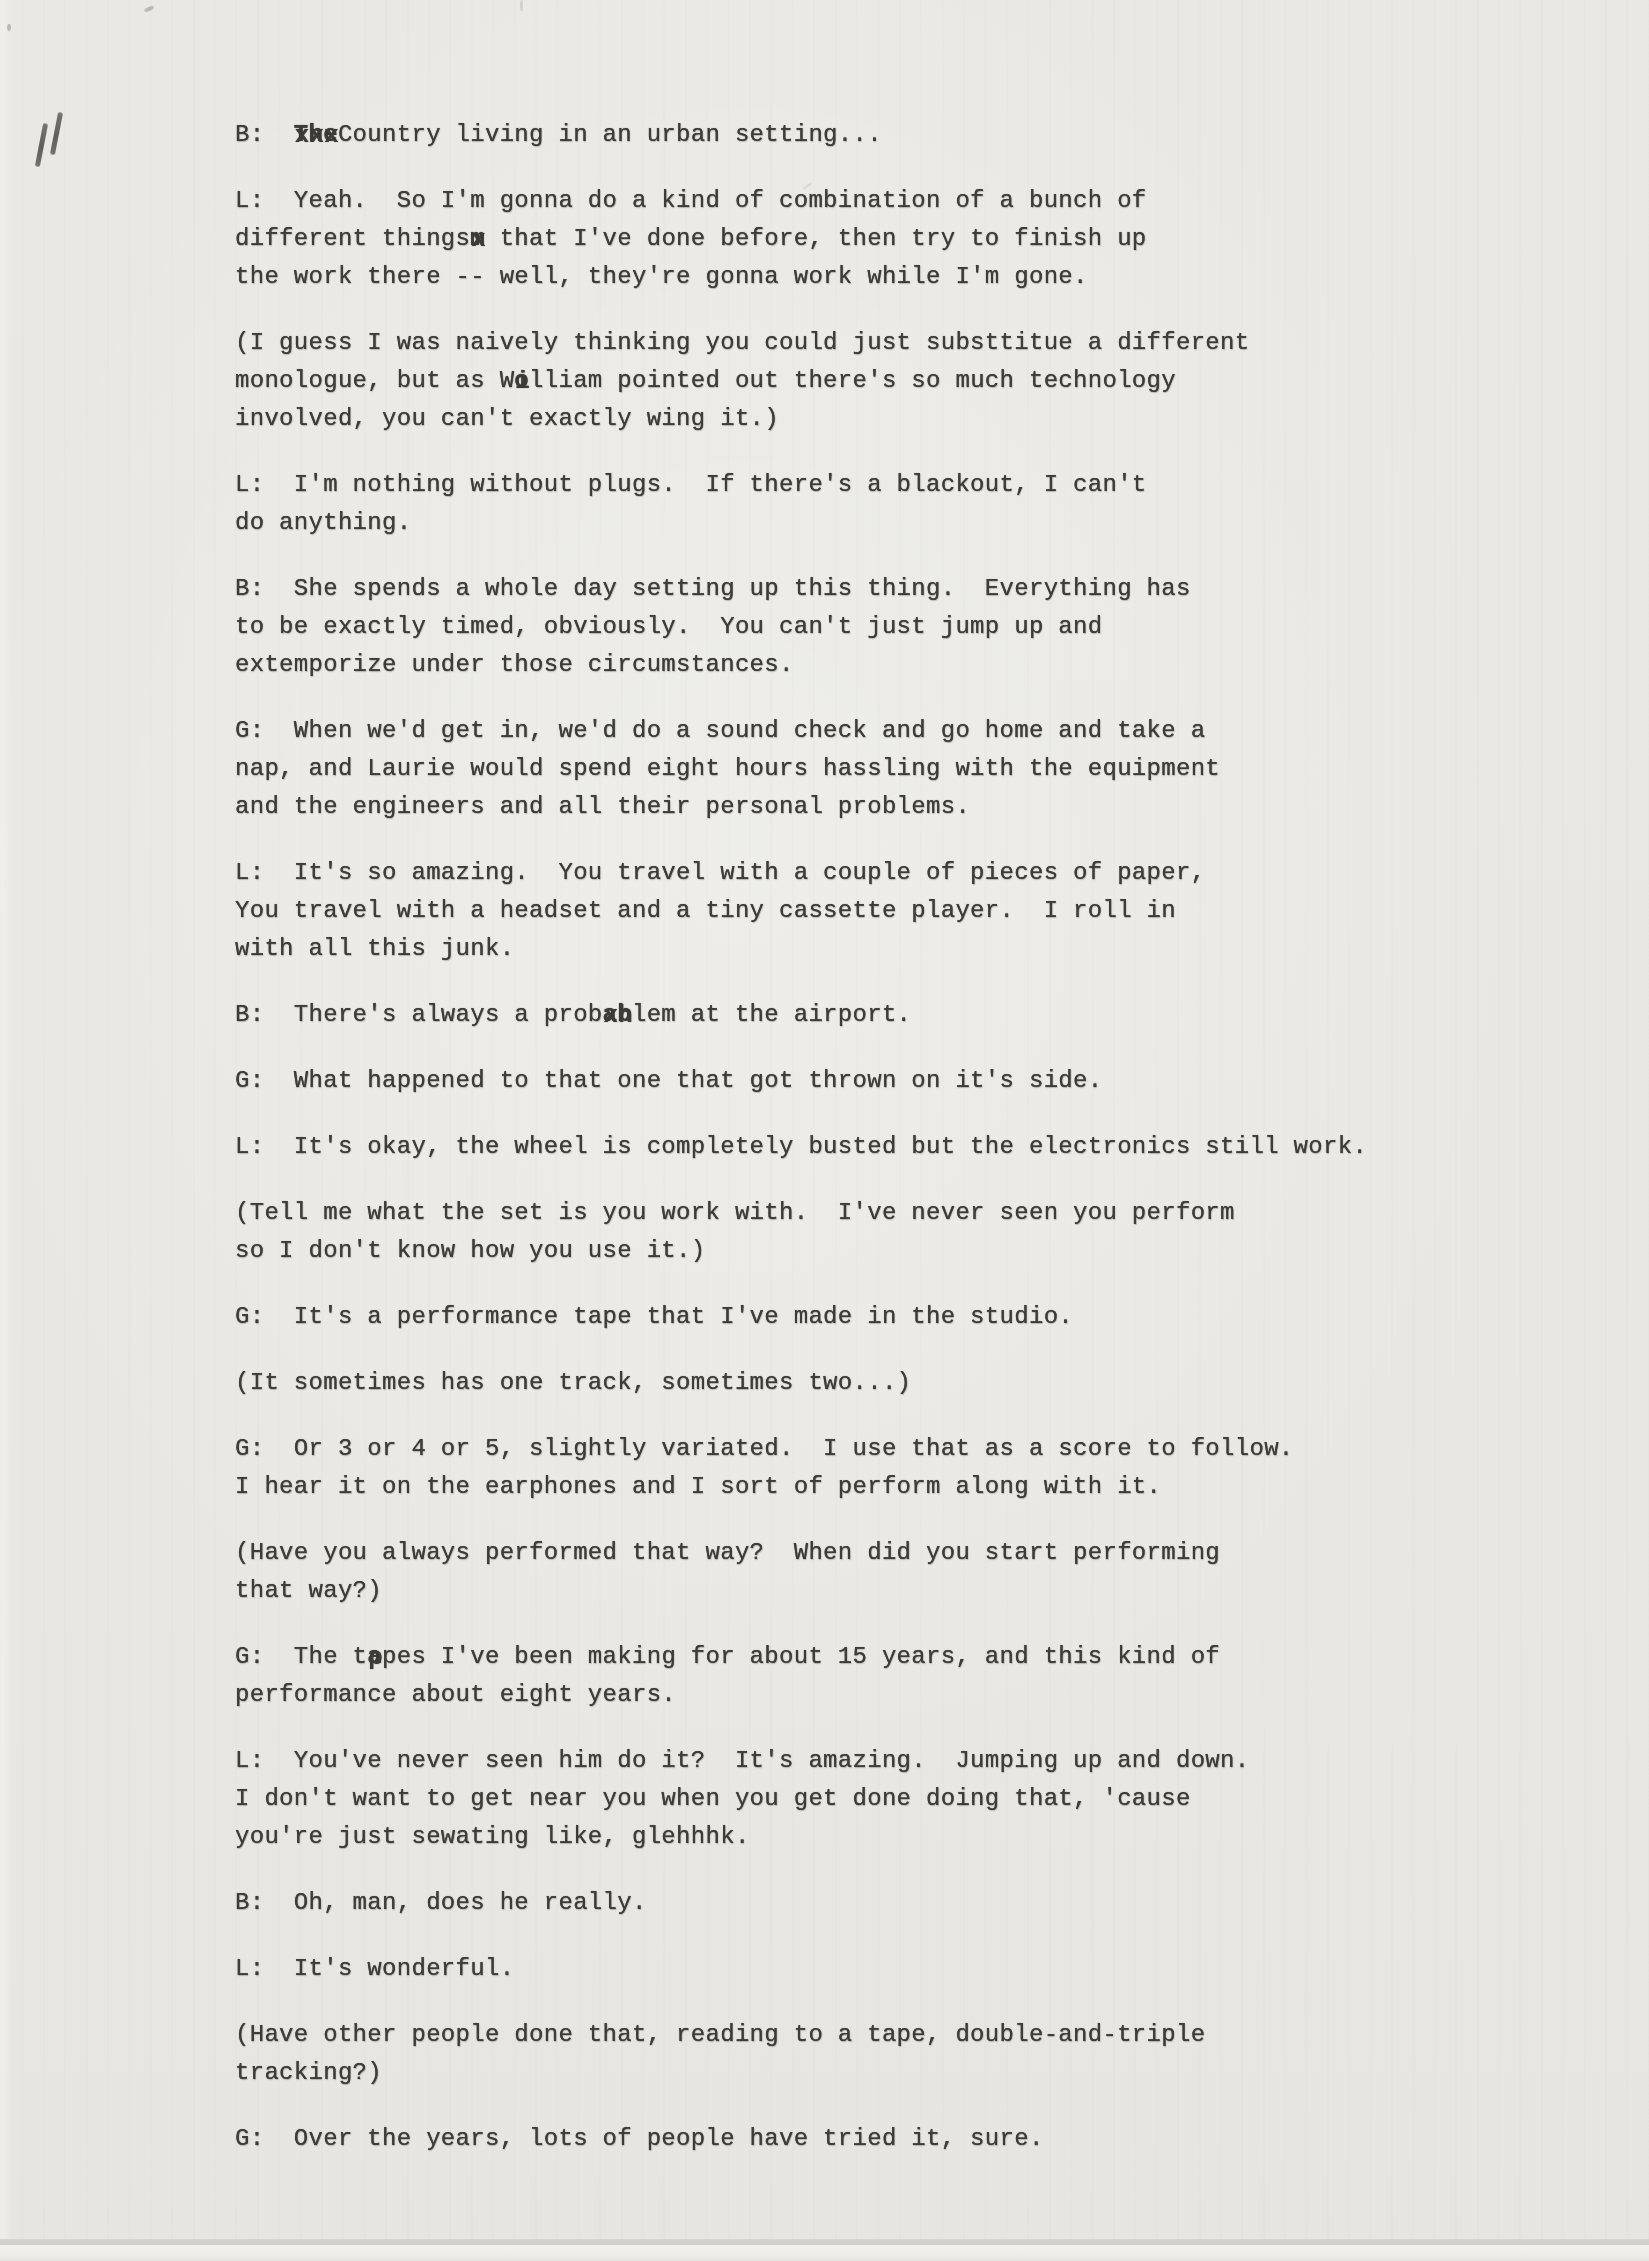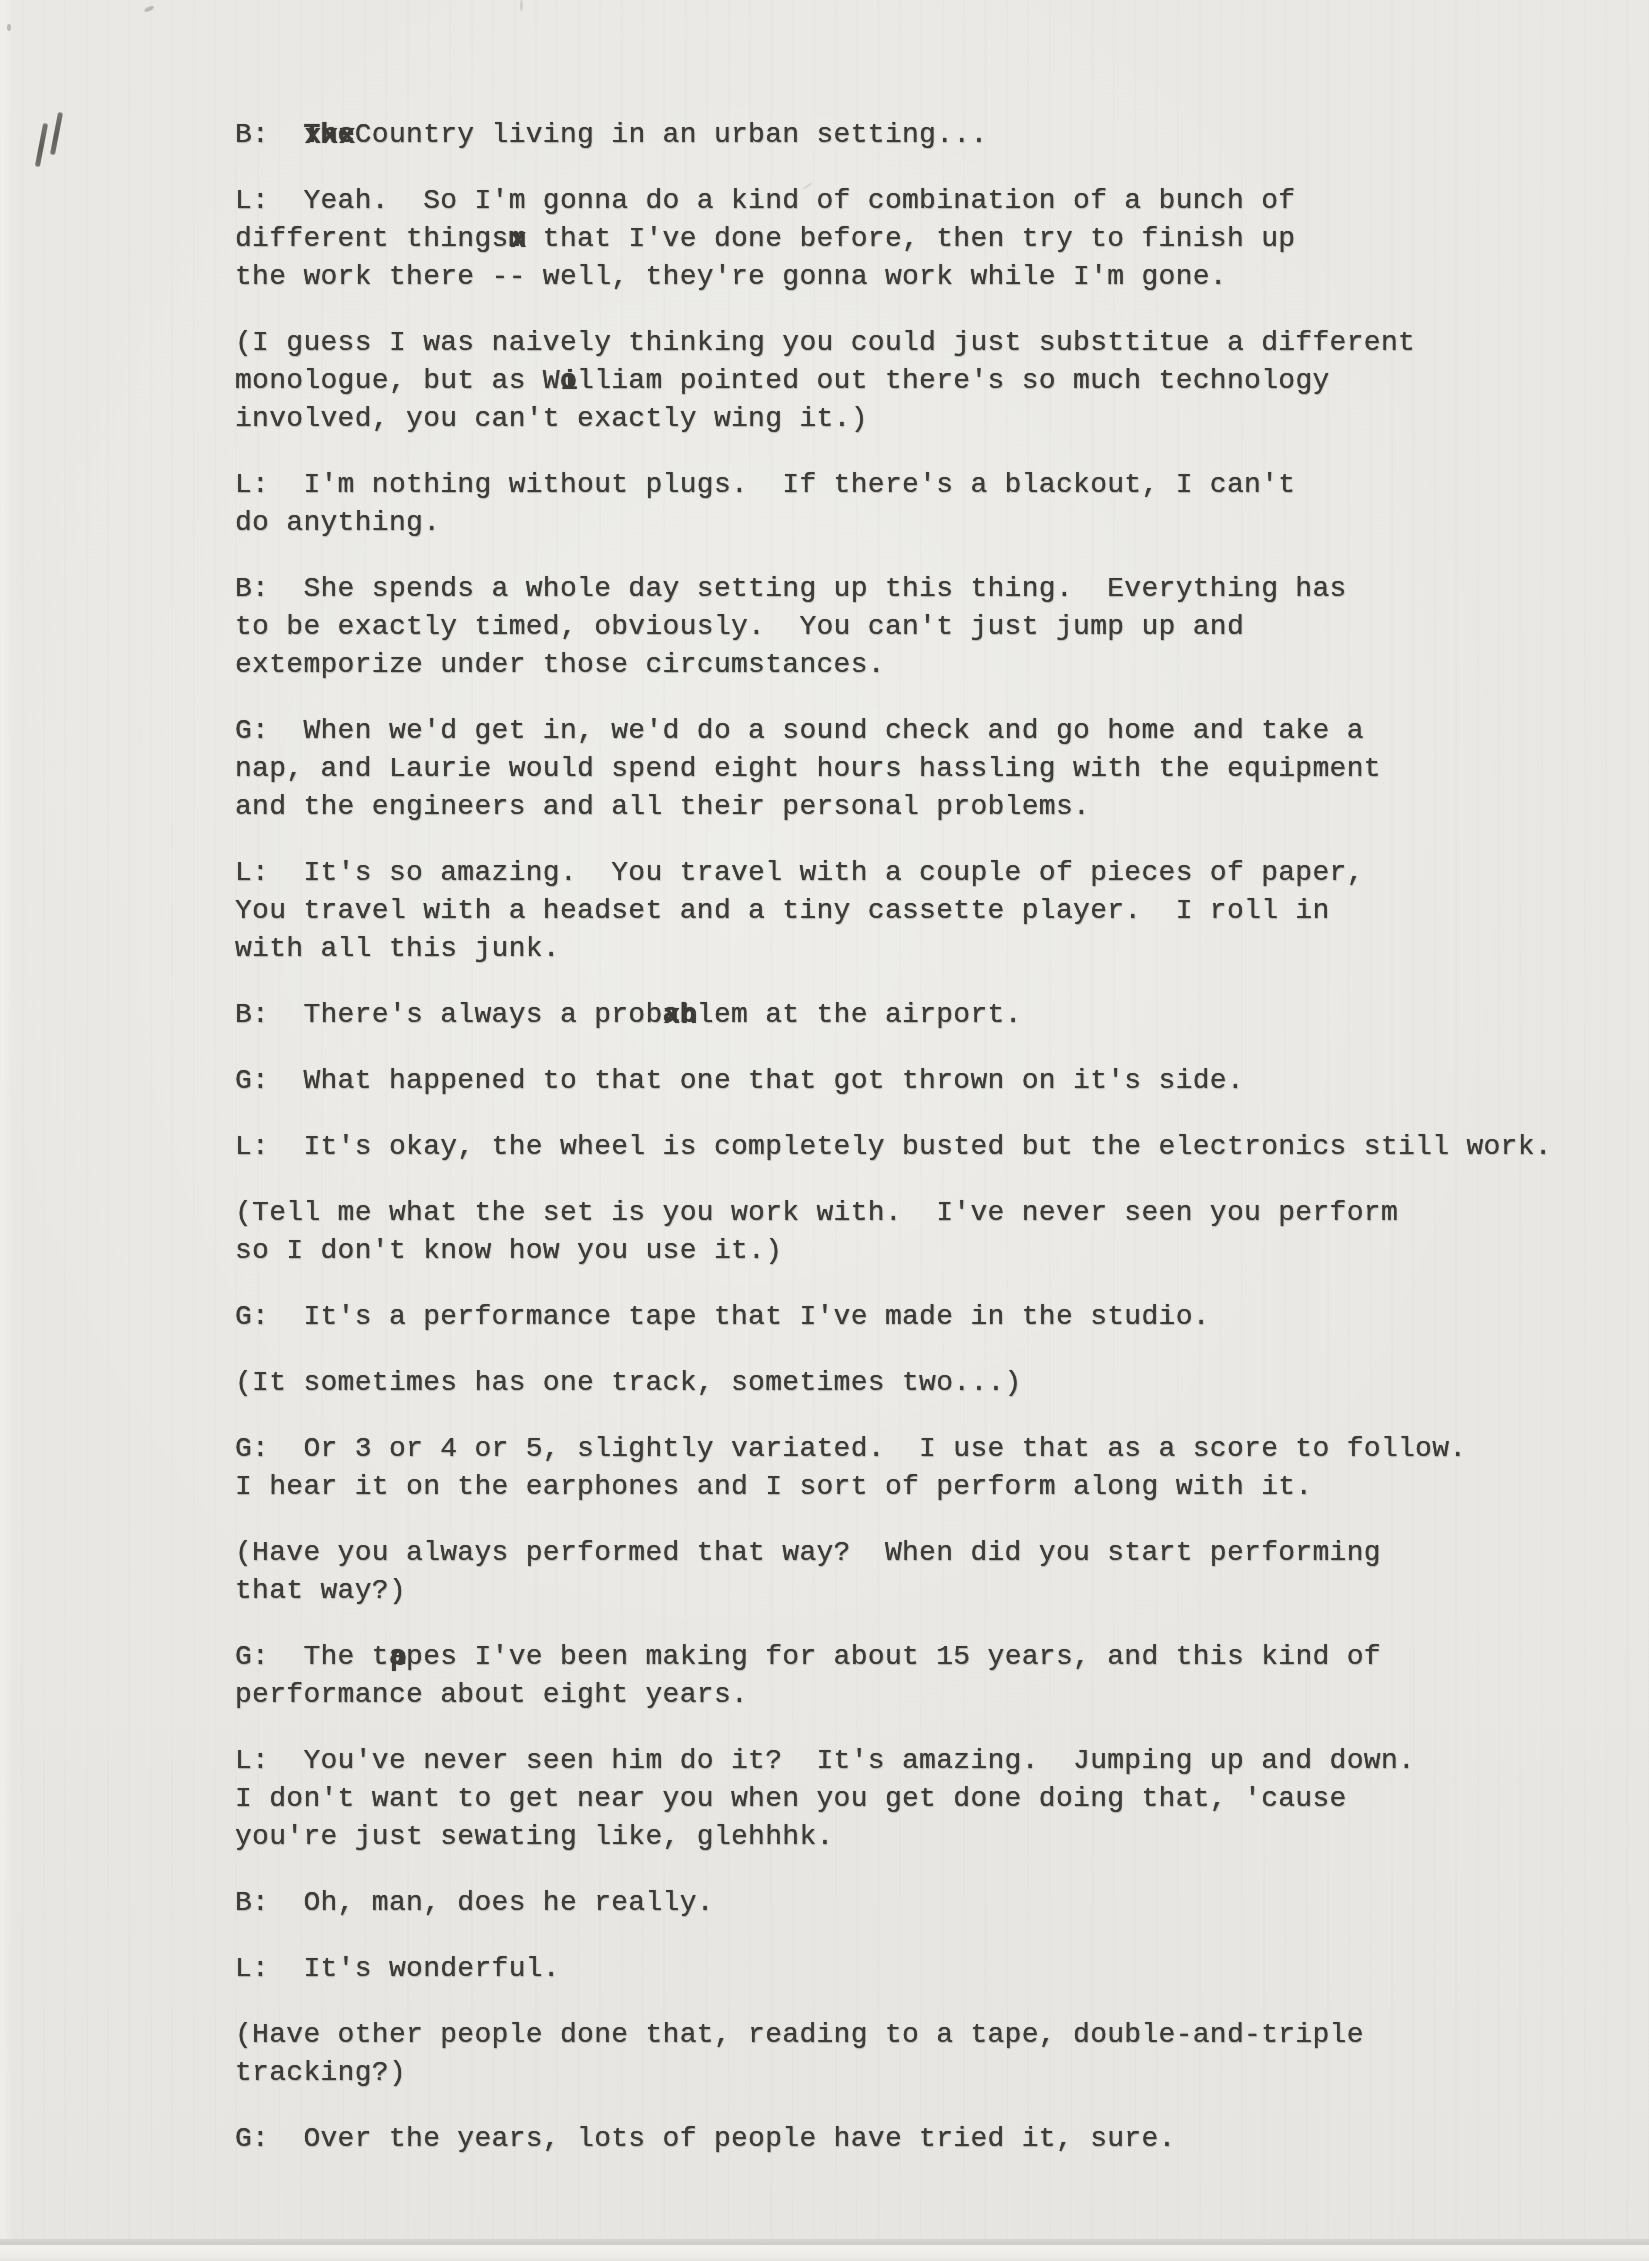--- a/index.html
+++ b/index.html
@@ -26,21 +26,21 @@
   .bottom-edge{
     position:absolute;left:0;right:0;top:2239px;height:22px;
     background:linear-gradient(#d8d6d3, #c9c7c4 45%, #d2d0cd);
   }
   .bottom-strip{
     position:absolute;left:0;right:0;top:2245px;height:16.6px;
     background:linear-gradient(#f3f2ef, #ecebe8 70%, #e2e1de);
   }
   .transcript{
     position:absolute;left:235px;top:116px;width:1389px;
-    font-size:28px;line-height:38px;letter-spacing:0.3px;
+    font-size:24px;line-height:38px;letter-spacing:0.3px;
     color:#3d3c39;white-space:pre;
     text-shadow:0 0 0.7px rgba(61,60,57,0.9), 0.6px 0.6px 1.1px rgba(61,60,57,0.28);
   }
   .para{margin:0 0 28px 0;}
   .line{min-height:38px;}
   
   .ot{position:relative;display:inline-block;font-weight:bold;
       text-shadow:0 0 1px rgba(45,44,42,0.95);}
   .ot::after{
     content:attr(data-over);

